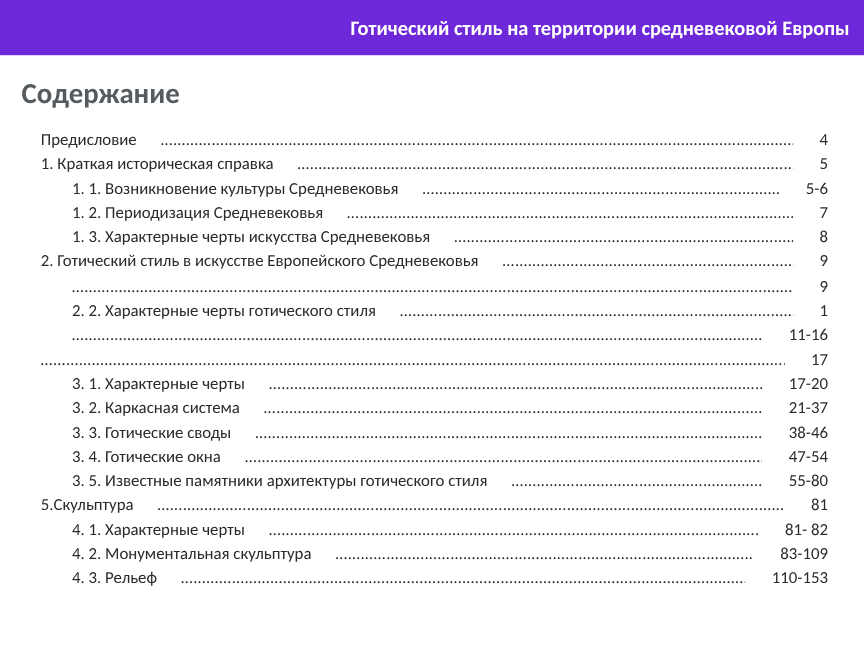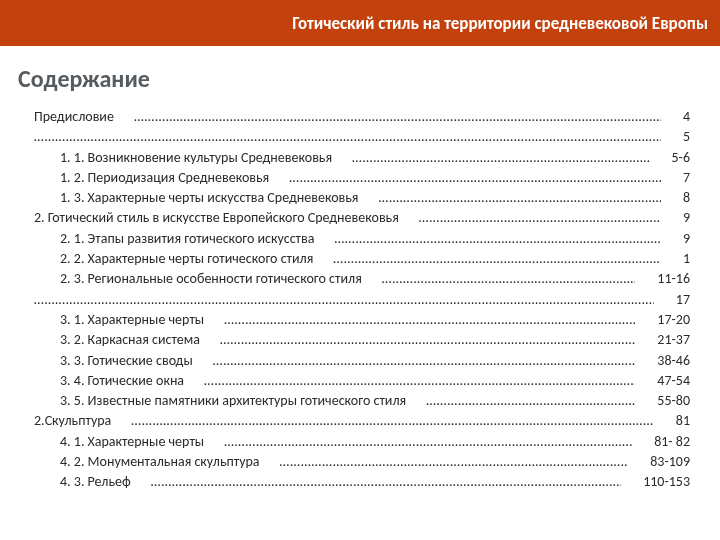--- a/index.html
+++ b/index.html
@@ -6,21 +6,21 @@
     margin: 0;
     padding: 0;
     width: 720px;
     height: 540px;
     background: #fff;
     font-family: "Calibri", "Arial", sans-serif;
     overflow: hidden;
     color: #333;
   }
   .header-bar {
-    background: #c2410c;
+    background: #6d28d9;
     height: 46px;
     display: flex;
     align-items: center;
     justify-content: flex-end;
     padding: 0 12px 0 0;
   }
   .header-bar span {
     color: #fff;
     font-weight: bold;
     font-size: 17px;
@@ -61,20 +61,21 @@
 
 <div class="content-title">Содержание</div>
 
 <div class="toc" id="toc">
     <div class="toc-row l1">
       <span class="toc-label">Предисловие</span>
       <span class="toc-dots">………………………………………………………………………………………………………………………………………………………………</span>
       <span class="toc-page"> 4</span>
     </div>
     <div class="toc-row l1">
+      <span class="toc-label">1. Краткая историческая справка</span>
       <span class="toc-dots">………………………………………………………………………………………………………………………………………………………………</span>
       <span class="toc-page"> 5</span>
     </div>
     <div class="toc-row l2">
       <span class="toc-label">1. 1. Возникновение культуры Средневековья</span>
       <span class="toc-dots">………………………………………………………………………………………………………………………………………………………………</span>
       <span class="toc-page"> 5-6</span>
     </div>
     <div class="toc-row l2">
       <span class="toc-label">1. 2. Периодизация Средневековья</span>
@@ -85,31 +86,29 @@
       <span class="toc-label">1. 3. Характерные черты искусства Средневековья</span>
       <span class="toc-dots">………………………………………………………………………………………………………………………………………………………………</span>
       <span class="toc-page"> 8</span>
     </div>
     <div class="toc-row l1">
       <span class="toc-label">2. Готический стиль в искусстве Европейского Средневековья</span>
       <span class="toc-dots">………………………………………………………………………………………………………………………………………………………………</span>
       <span class="toc-page"> 9</span>
     </div>
     <div class="toc-row l2">
-      <span class="toc-label">2. 1. Этапы развития готического искусства</span>
       <span class="toc-dots">………………………………………………………………………………………………………………………………………………………………</span>
       <span class="toc-page"> 9</span>
     </div>
     <div class="toc-row l2">
       <span class="toc-label">2. 2. Характерные черты готического стиля</span>
       <span class="toc-dots">………………………………………………………………………………………………………………………………………………………………</span>
       <span class="toc-page"> 1</span>
     </div>
     <div class="toc-row l2">
-      <span class="toc-label">2. 3. Региональные особенности готического стиля</span>
       <span class="toc-dots">………………………………………………………………………………………………………………………………………………………………</span>
       <span class="toc-page"> 11-16</span>
     </div>
     <div class="toc-row l1">
       <span class="toc-dots">………………………………………………………………………………………………………………………………………………………………</span>
       <span class="toc-page"> 17</span>
     </div>
     <div class="toc-row l2">
       <span class="toc-label">3. 1. Характерные черты</span>
       <span class="toc-dots">………………………………………………………………………………………………………………………………………………………………</span>
@@ -129,21 +128,21 @@
       <span class="toc-label"> 3. 4. Готические окна</span>
       <span class="toc-dots">………………………………………………………………………………………………………………………………………………………………</span>
       <span class="toc-page"> 47-54</span>
     </div>
     <div class="toc-row l2">
       <span class="toc-label">3. 5. Известные памятники архитектуры готического стиля</span>
       <span class="toc-dots">………………………………………………………………………………………………………………………………………………………………</span>
       <span class="toc-page"> 55-80</span>
     </div>
     <div class="toc-row l1">
-      <span class="toc-label">2.Скульптура</span>
+      <span class="toc-label">5.Скульптура</span>
       <span class="toc-dots">………………………………………………………………………………………………………………………………………………………………</span>
       <span class="toc-page"> 81</span>
     </div>
     <div class="toc-row l2">
       <span class="toc-label">4. 1. Характерные черты</span>
       <span class="toc-dots">………………………………………………………………………………………………………………………………………………………………</span>
       <span class="toc-page"> 81- 82</span>
     </div>
     <div class="toc-row l2">
       <span class="toc-label">4. 2. Монументальная скульптура</span>

